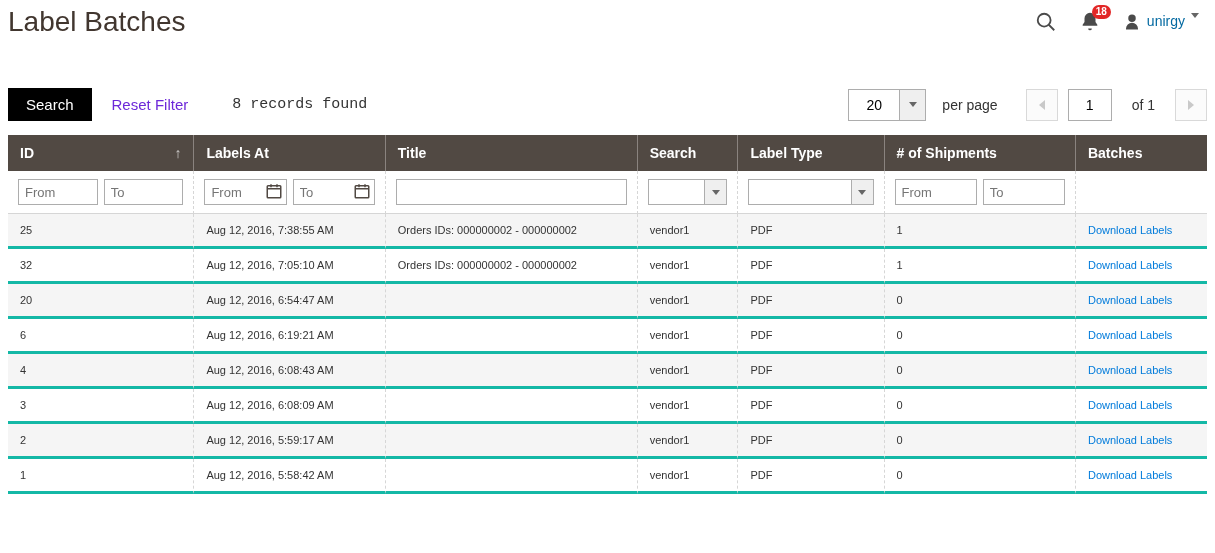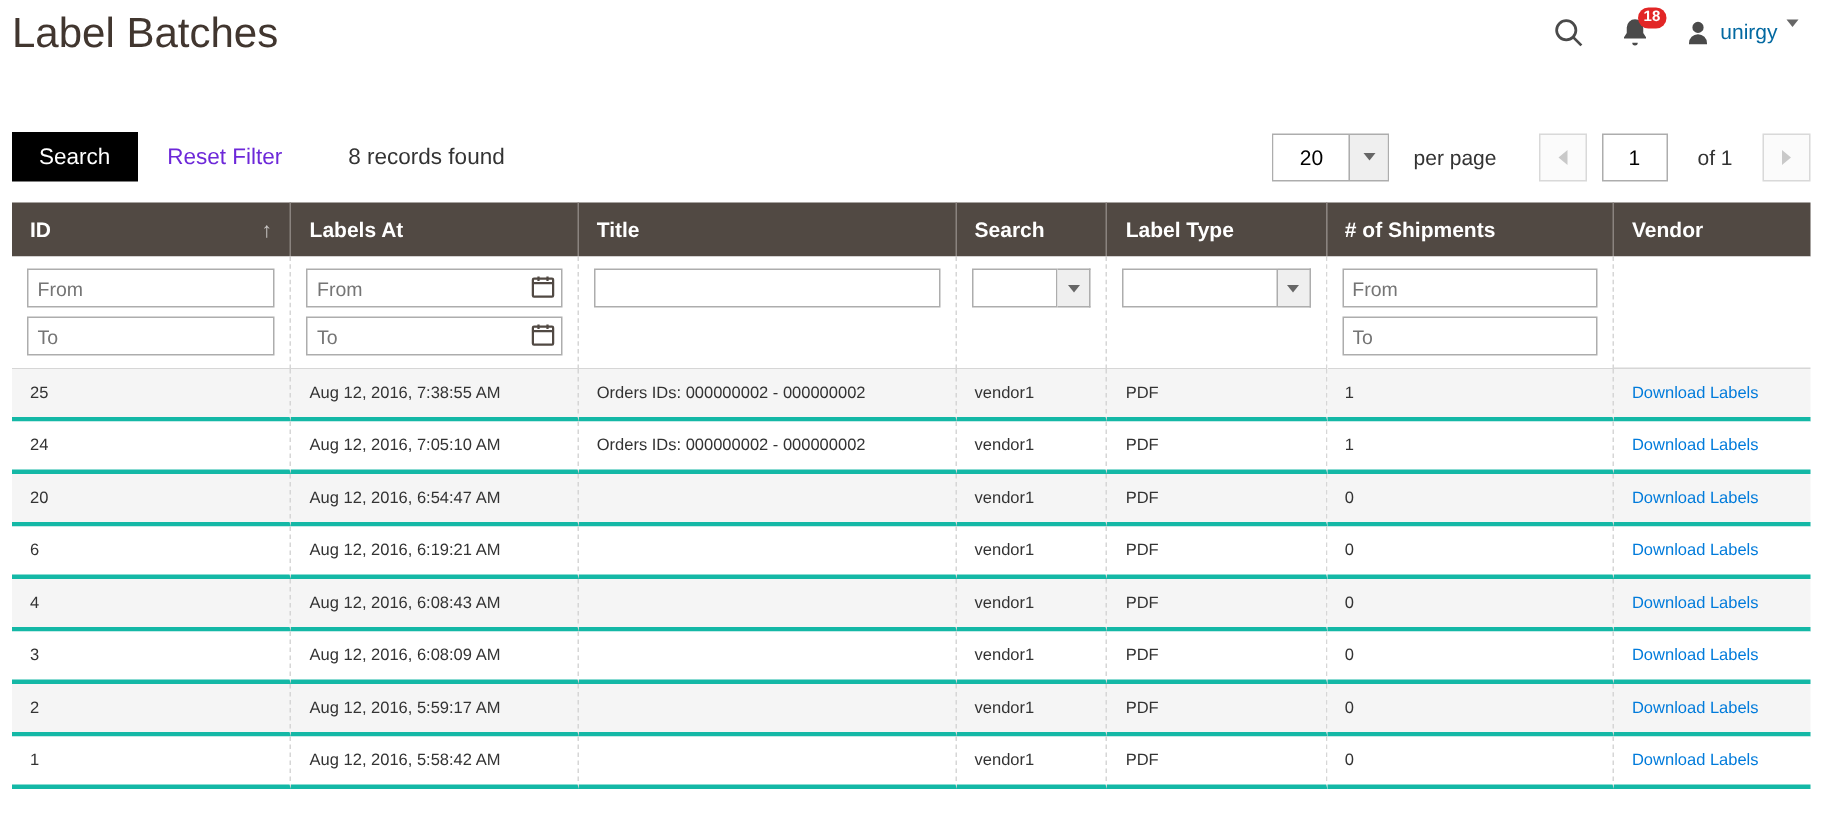--- a/index.html
+++ b/index.html
@@ -11,40 +11,40 @@
   .top-spacer { flex:1 1 auto; }
   .top-icons { display:flex; align-items:center; gap:22px; }
   .icon-btn { position:relative; display:inline-flex; align-items:center; justify-content:center; cursor:pointer; color:#4a4a4a; }
   .badge { position:absolute; top:-6px; right:-10px; background:#e22626; color:#fff; border-radius:9px; font-size:10px; line-height:14px; min-width:18px; padding:0 4px; text-align:center; font-weight:600; }
   .user { display:flex; gap:6px; cursor:pointer; font-size:14px; color:#0369a1; }
 
   
   .toolbar { display:flex; align-items:center; padding: 50px 8px 8px 8px; gap:16px; }
   .btn-search { background:#000; color:#fff; border:none; padding:8px 18px; font-size:15px; cursor:pointer; }
   .link-reset { color:#6d28d9; font-size:15px; text-decoration:none; margin-left:4px; }
-  .records-found { font-size:15px; color:#333; margin-left:28px; }
+  .records-found { font-size:15px; color:#333; margin-left:28px;font-family:Liberation Mono, monospace; }
   .pager { margin-left:auto; display:flex; align-items:center; gap:10px; }
   .page-size-wrap { display:flex; border:1px solid #adadad; }
   .page-size { width:50px; height:30px; border:none; text-align:center; font-size:14px; outline:none; }
   .page-size-drop { width:26px; height:30px; background:#efefef; border-left:1px solid #adadad; display:flex; align-items:center; justify-content:center; cursor:pointer; }
   .per-page { font-size:14px; color:#333; margin: 0 18px 0 6px; }
   .nav-btn { width:32px; height:32px; border:1px solid #adadad; background:#f8f8f8; display:flex; align-items:center; justify-content:center; cursor:pointer; }
   .nav-btn.disabled { opacity:.45; cursor:default; }
   .page-current { width:44px; height:32px; border:1px solid #adadad; text-align:center; font-size:14px; outline:none; }
   .of-n { font-size:14px; color:#333; margin:0 10px; }
 
   
   table.grid { width: calc(100% - 16px); margin: 6px 8px 0 8px; border-collapse: separate; border-spacing:0; }
   thead th { background:#514943; color:#fff; font-weight:600; font-size:14px; text-align:left; padding:10px 12px; border-right:1px solid #8a837f; }
   thead th:last-child { border-right:none; }
   th .sort-arrow { float:right; opacity:.7; }
   
   tr.filter td { background:#fff; padding:8px 10px; border-right:1px dashed #d6d6d6; border-bottom:1px solid #d6d6d6; vertical-align:top; }
   tr.filter td:last-child { border-right:none; }
-  .f-range { display:flex; flex-direction:column; gap:6px; }
+  .f-range { display:flex; flex-direction:row; gap:6px; }
   .f-input, .f-select { width:100%; height:26px; border:1px solid #adadad; padding:0 6px; font-size:13px; color:#666; background:#fff; }
   .date-wrap { position:relative; }
   .date-wrap .cal { position:absolute; right:4px; top:3px; pointer-events:none; }
   .sel-wrap { display:flex; }
   .sel-wrap select { flex:1; appearance:none; -webkit-appearance:none; background:#fff; border:1px solid #adadad; height:26px; padding:0 6px; font-size:13px; }
   .sel-drop { width:22px; height:26px; background:#efefef; border:1px solid #adadad; border-left:none; display:flex; align-items:center; justify-content:center; }
 
   tbody tr.datarow td { padding:10px 12px; font-size:11px; border-right:1px dashed #d6d6d6; border-bottom:3px solid #14b8a6; }
   tbody tr.datarow td:last-child { border-right:none; }
   tbody tr.datarow:nth-child(odd) td { background:#fff; }
@@ -129,21 +129,21 @@
       <col class="c-action">
   </colgroup>
   <thead>
     <tr>
       <th><span>ID</span><span class="sort-arrow">↑</span></th>
       <th>Labels At</th>
       <th>Title</th>
       <th>Search</th>
       <th>Label Type</th>
       <th># of Shipments</th>
-      <th>Vendor</th>
+      <th>Batches</th>
     </tr>
   </thead>
   <tbody id="tbody">
     <tr class="filter">
       <td>
         <div class="f-range">
           <input class="f-input" placeholder="From" style="">
           <input class="f-input" placeholder="To" style="">
         </div>
       </td>
@@ -191,21 +191,21 @@
   <tr class="datarow">
         <td>25</td>
         <td>Aug 12, 2016, 7:38:55 AM</td>
         <td>Orders IDs: 000000002 - 000000002</td>
         <td>vendor1</td>
         <td>PDF</td>
         <td>1</td>
         <td><a href="#" class="dl">Download Labels</a></td>
       </tr>
       <tr class="datarow">
-        <td>24</td>
+        <td>32</td>
         <td>Aug 12, 2016, 7:05:10 AM</td>
         <td>Orders IDs: 000000002 - 000000002</td>
         <td>vendor1</td>
         <td>PDF</td>
         <td>1</td>
         <td><a href="#" class="dl">Download Labels</a></td>
       </tr>
       <tr class="datarow">
         <td>20</td>
         <td>Aug 12, 2016, 6:54:47 AM</td>

